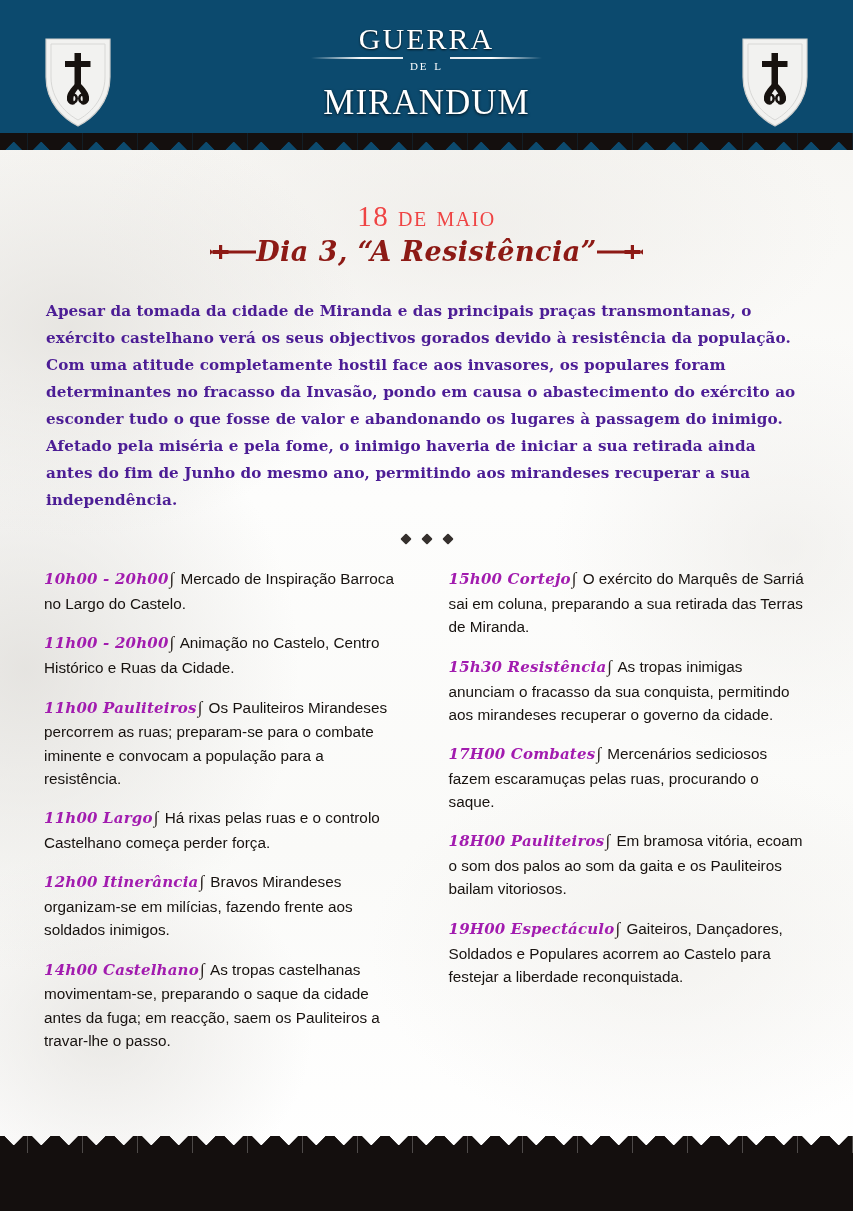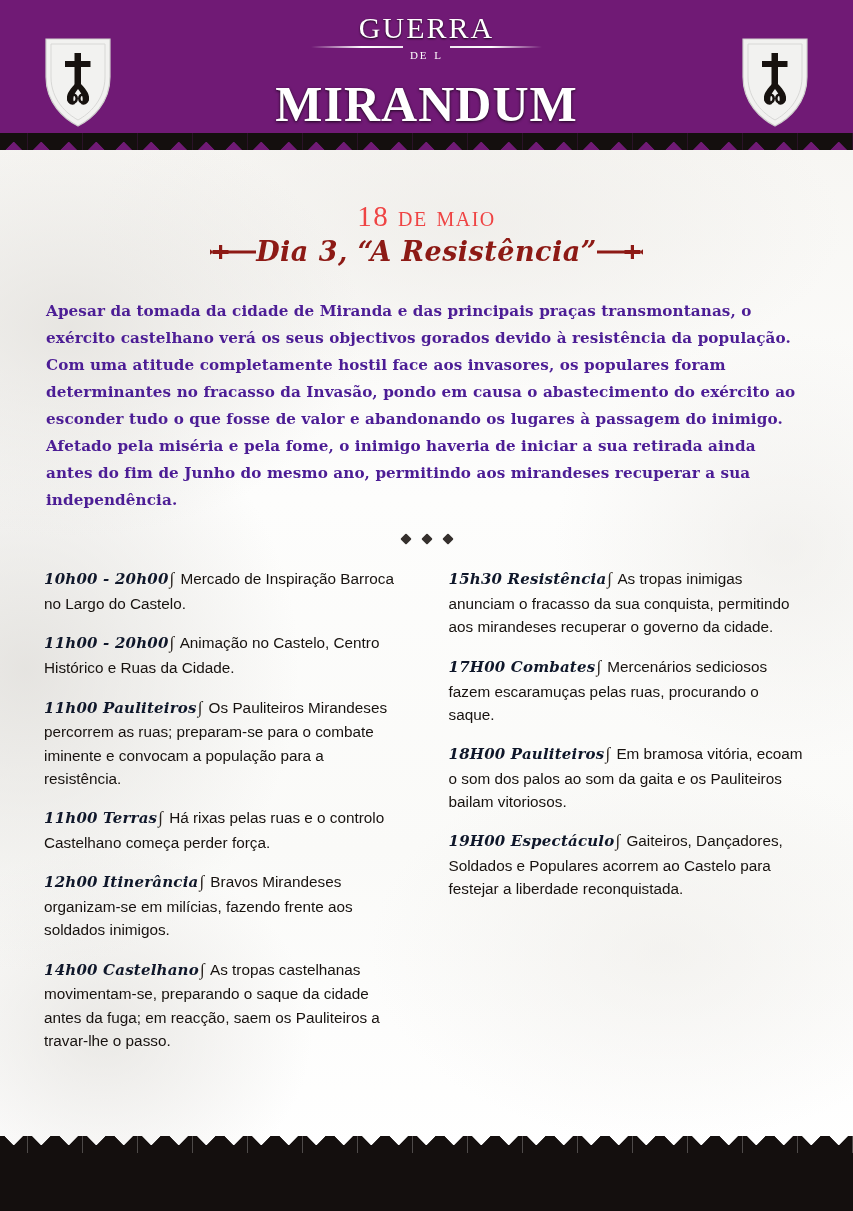--- a/index.html
+++ b/index.html
@@ -30,21 +30,21 @@
       radial-gradient(ellipse 400px 260px at 78% 80%, rgba(237,235,231,0.55) 0%, rgba(237,235,231,0) 74%),
       linear-gradient(180deg, #f7f6f3 0%, #fdfdfc 35%, #fafaf8 70%, #ffffff 100%);
     pointer-events: none;
   }
 
   
   .header {
     position: absolute;
     left: 0; top: 0;
     width: 853px; height: 150px;
-    background: #701a75;
+    background: #0c4a6e;
     overflow: hidden;
   }
   .header-zigzag {
     position: absolute;
     left: 0; bottom: -1px;
     width: 853px; height: 18px;
     background:
       linear-gradient(135deg, #140f0e 50%, transparent 50%) 0 0/27.5px 18px repeat-x,
       linear-gradient(-135deg, #140f0e 50%, transparent 50%) 0 0/27.5px 18px repeat-x;
   }
@@ -98,26 +98,26 @@
   .logo-divider .mid {
     font-family: "Liberation Serif", "DejaVu Serif", serif;
     font-size: 15px;
     letter-spacing: 2px;
     font-variant: small-caps;
     text-transform: lowercase;
     white-space: nowrap;
   }
   .logo-line2 {
     font-family: "Liberation Serif", "DejaVu Serif", serif;
-    font-size: 72px;
+    font-size: 50px;
     letter-spacing: 1px;
     line-height: 1.0;
     font-variant: small-caps;
     text-transform: lowercase;
-    font-weight: 700;
+    font-weight: 400;
     text-shadow: 0 1px 3px rgba(0,0,0,0.8);
   }
 
   
   .content {
     position: absolute;
     left: 0; top: 150px;
     width: 853px;
   }
 
@@ -185,21 +185,21 @@
     font-family: "Liberation Sans", sans-serif;
     font-size: 15.3px;
     line-height: 1.52;
     color: #17120f;
   }
   .entry .time {
     font-family: "DejaVu Serif", "Liberation Serif", serif;
     font-weight: 700;
     font-style: italic;
     font-size: 15px;
-    color: #0f172a;
+    color: #a21caf;
     letter-spacing: 0.2px;
   }
   .entry .sep {
     color: #2a2420;
     font-family: "Liberation Serif", serif;
     font-size: 17px;
     padding: 0 2px 0 1px;
   }
 
   
@@ -295,30 +295,33 @@
           <div class="entry">
             <p><span class="time">10h00 - 20h00</span><span class="sep">∫</span><span class="desc"> Mercado de Inspiração Barroca no Largo do Castelo.</span></p>
           </div>
           <div class="entry">
             <p><span class="time">11h00 - 20h00</span><span class="sep">∫</span><span class="desc"> Animação no Castelo, Centro Histórico e Ruas da Cidade.</span></p>
           </div>
           <div class="entry">
             <p><span class="time">11h00 Pauliteiros</span><span class="sep">∫</span><span class="desc"> Os Pauliteiros Mirandeses percorrem as ruas; preparam-se para o combate iminente e convocam a população para a resistência.</span></p>
           </div>
           <div class="entry">
-            <p><span class="time">11h00 Terras</span><span class="sep">∫</span><span class="desc"> Há rixas pelas ruas e o controlo Castelhano começa perder força.</span></p>
+            <p><span class="time">11h00 Largo</span><span class="sep">∫</span><span class="desc"> Há rixas pelas ruas e o controlo Castelhano começa perder força.</span></p>
           </div>
           <div class="entry">
             <p><span class="time">12h00 Itinerância</span><span class="sep">∫</span><span class="desc"> Bravos Mirandeses organizam-se em milícias, fazendo frente aos soldados inimigos.</span></p>
           </div>
           <div class="entry">
             <p><span class="time">14h00 Castelhano</span><span class="sep">∫</span><span class="desc"> As tropas castelhanas movimentam-se, preparando o saque da cidade antes da fuga; em reacção, saem os Pauliteiros a travar-lhe o passo.</span></p>
           </div>
         </div>
       <div class="col" id="right-col">
+          <div class="entry">
+            <p><span class="time">15h00 Cortejo</span><span class="sep">∫</span><span class="desc"> O exército do Marquês de Sarriá sai em coluna, preparando a sua retirada das Terras de Miranda.</span></p>
+          </div>
           <div class="entry">
             <p><span class="time">15h30 Resistência</span><span class="sep">∫</span><span class="desc"> As tropas inimigas anunciam o fracasso da sua conquista, permitindo aos mirandeses recuperar o governo da cidade.</span></p>
           </div>
           <div class="entry">
             <p><span class="time">17H00 Combates</span><span class="sep">∫</span><span class="desc"> Mercenários sediciosos fazem escaramuças pelas ruas, procurando o saque.</span></p>
           </div>
           <div class="entry">
             <p><span class="time">18H00 Pauliteiros</span><span class="sep">∫</span><span class="desc"> Em bramosa vitória, ecoam o som dos palos ao som da gaita e os Pauliteiros bailam vitoriosos.</span></p>
           </div>
           <div class="entry">

